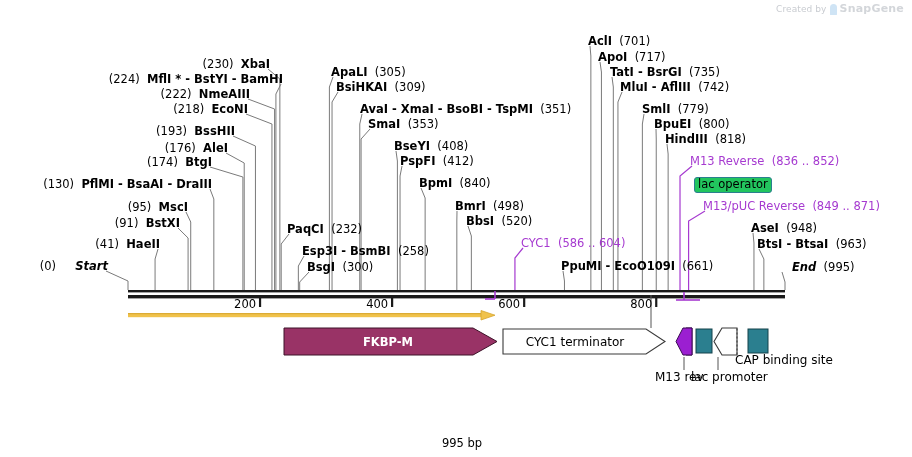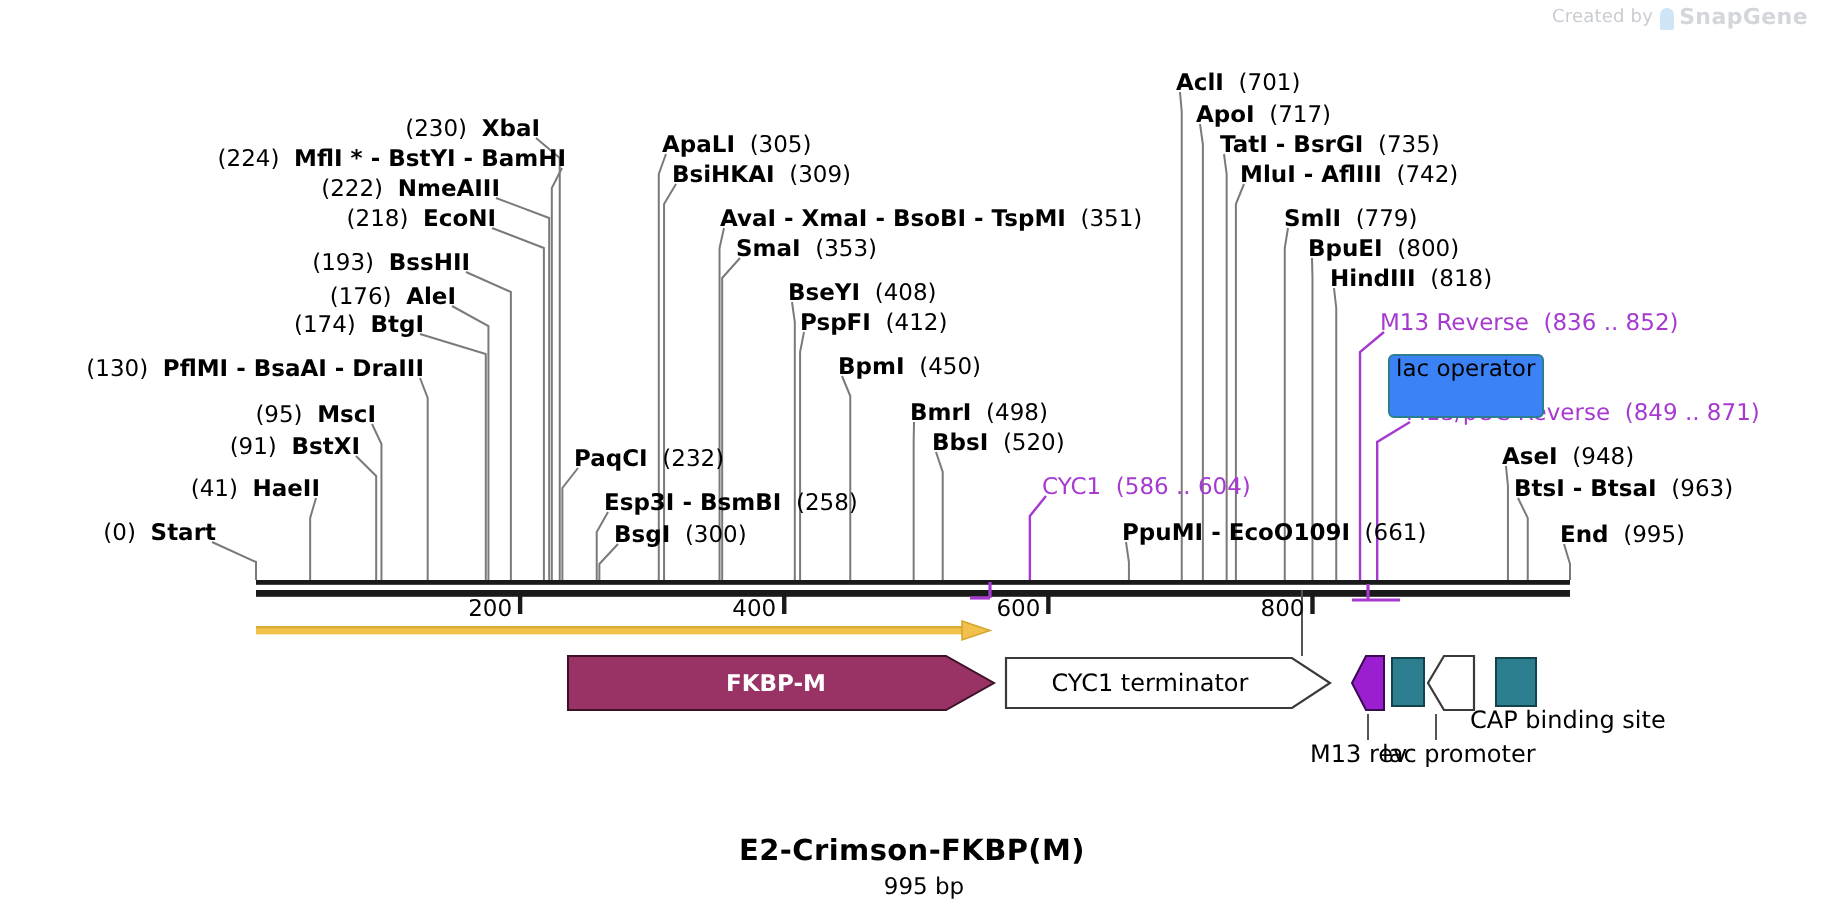--- a/index.html
+++ b/index.html
@@ -30,37 +30,37 @@
 
   
   .lbl{
     position:absolute;
     white-space:nowrap;
     font-size:11.5px;
     line-height:12px;
     font-family:"DejaVu Sans","Liberation Sans",sans-serif;
   }
   .lbl .n{font-weight:bold;color:#000;}
-  .lbl .n.ital{}
+  .lbl .n.ital{font-style:italic;margin-left:12px;}
   .lbl .p{font-weight:normal;color:#000;}
   .lbl.right{transform:translateX(-100%);}
 
   
   .lbl.primer{font-size:11.5px;}
   .lbl.primer .n{color:#a63ad0;font-weight:normal;}
   .lbl.primer .p{color:#a63ad0;font-weight:normal;}
 
   
   .opbadge{
     position:absolute;
     font-size:11.5px;
-    background:#3b82f6;
+    background:#22c55e;
     border:1px solid #2b7f8f;
     border-radius:3px;
-    padding:0 3px 17px 3px;
+    padding:0 3px 1px 3px;
     color:#000;
     line-height:13px;
     white-space:nowrap;
   }
 
   
   .title{
     position:absolute;left:0;right:0;text-align:center;
     font-weight:bold;font-size:14.5px;letter-spacing:.2px;
   }
@@ -206,21 +206,21 @@
       <div class="lbl right" style="left: 270px; top: 58px; text-align: right;"><span class="p">(230)</span>&nbsp;&nbsp;<span class="n">XbaI</span></div>
       <div class="lbl" style="left: 287px; top: 223px;"><span class="n">PaqCI</span>&nbsp;&nbsp;<span class="p">(232)</span></div>
       <div class="lbl" style="left: 302px; top: 245px;"><span class="n">Esp3I - BsmBI</span>&nbsp;&nbsp;<span class="p">(258)</span></div>
       <div class="lbl" style="left: 307px; top: 261px;"><span class="n">BsgI</span>&nbsp;&nbsp;<span class="p">(300)</span></div>
       <div class="lbl" style="left: 331px; top: 66px;"><span class="n">ApaLI</span>&nbsp;&nbsp;<span class="p">(305)</span></div>
       <div class="lbl" style="left: 336px; top: 81px;"><span class="n">BsiHKAI</span>&nbsp;&nbsp;<span class="p">(309)</span></div>
       <div class="lbl" style="left: 360px; top: 103px;"><span class="n">AvaI - XmaI - BsoBI - TspMI</span>&nbsp;&nbsp;<span class="p">(351)</span></div>
       <div class="lbl" style="left: 368px; top: 118px;"><span class="n">SmaI</span>&nbsp;&nbsp;<span class="p">(353)</span></div>
       <div class="lbl" style="left: 394px; top: 140px;"><span class="n">BseYI</span>&nbsp;&nbsp;<span class="p">(408)</span></div>
       <div class="lbl" style="left: 400px; top: 155px;"><span class="n">PspFI</span>&nbsp;&nbsp;<span class="p">(412)</span></div>
-      <div class="lbl" style="left: 419px; top: 177px;"><span class="n">BpmI</span>&nbsp;&nbsp;<span class="p">(450)</span></div>
+      <div class="lbl" style="left: 419px; top: 177px;"><span class="n">BpmI</span>&nbsp;&nbsp;<span class="p">(840)</span></div>
       <div class="lbl" style="left: 455px; top: 200px;"><span class="n">BmrI</span>&nbsp;&nbsp;<span class="p">(498)</span></div>
       <div class="lbl" style="left: 466px; top: 215px;"><span class="n">BbsI</span>&nbsp;&nbsp;<span class="p">(520)</span></div>
       <div class="lbl primer" style="left: 521px; top: 237px;"><span class="n">CYC1</span>&nbsp;&nbsp;<span class="p">(586 .. 604)</span></div>
       <div class="lbl" style="left: 561px; top: 260px;"><span class="n">PpuMI - EcoO109I</span>&nbsp;&nbsp;<span class="p">(661)</span></div>
       <div class="lbl" style="left: 588px; top: 35px;"><span class="n">AclI</span>&nbsp;&nbsp;<span class="p">(701)</span></div>
       <div class="lbl" style="left: 598px; top: 51px;"><span class="n">ApoI</span>&nbsp;&nbsp;<span class="p">(717)</span></div>
       <div class="lbl" style="left: 610px; top: 66px;"><span class="n">TatI - BsrGI</span>&nbsp;&nbsp;<span class="p">(735)</span></div>
       <div class="lbl" style="left: 620px; top: 81px;"><span class="n">MluI - AflIII</span>&nbsp;&nbsp;<span class="p">(742)</span></div>
       <div class="lbl" style="left: 642px; top: 103px;"><span class="n">SmlI</span>&nbsp;&nbsp;<span class="p">(779)</span></div>
       <div class="lbl" style="left: 654px; top: 118px;"><span class="n">BpuEI</span>&nbsp;&nbsp;<span class="p">(800)</span></div>
@@ -242,15 +242,14 @@
 
   
   <div id="rulerLabels">
       <div class="lbl" style="left: 256.06px; top: 298px; transform: translateX(-100%); font-size: 11.5px;">200</div>
       <div class="lbl" style="left: 388.121px; top: 298px; transform: translateX(-100%); font-size: 11.5px;">400</div>
       <div class="lbl" style="left: 520.181px; top: 298px; transform: translateX(-100%); font-size: 11.5px;">600</div>
       <div class="lbl" style="left: 652.241px; top: 298px; transform: translateX(-100%); font-size: 11.5px;">800</div>
     </div>
 
   
-  <div class="title" style="top:418px;">E2-Crimson-FKBP(M)</div>
   <div class="subtitle" style="top:436px;">995 bp</div>
 </div>
 
 </body></html>

